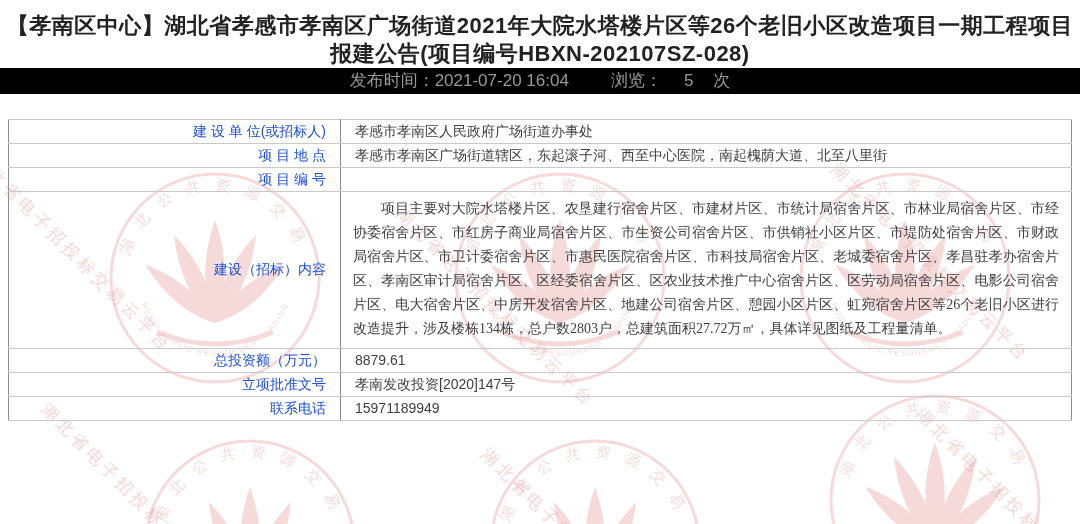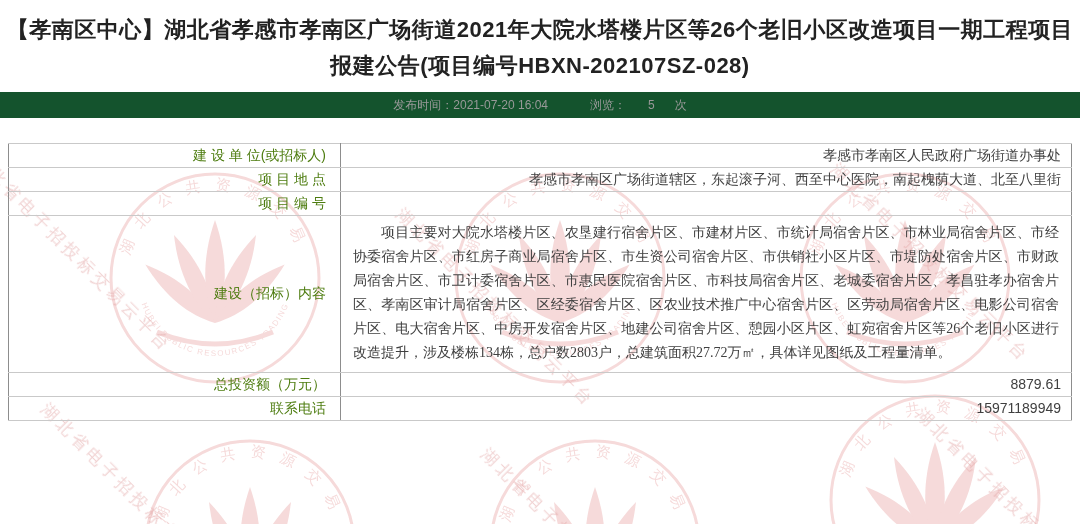--- a/index.html
+++ b/index.html
@@ -8,36 +8,36 @@
   body { position:relative; }
 
   
   .wm-layer { position:absolute; left:0; top:0; width:1080px; height:524px;
               z-index:0; pointer-events:none; }
 
   
   .page { position:relative; z-index:1; }
 
   .page-title { margin:12px 6px 0; text-align:center; font-size:22px; font-weight:bold;
-                color:#222; line-height:36px; letter-spacing:0.5px; }
+                color:#222; line-height:28px; letter-spacing:0.5px; }
 
-  .meta-bar { margin-top:8px; height:26px; line-height:26px; background:#14532d;
-              text-align:center; font-size:12px; color:#999; }
+  .meta-bar { height:26px; line-height:26px; background:#000000;
+              text-align:center; font-size:17px; color:#999; }
   .meta-bar .gap-lg { margin-left:42px; }
   .meta-bar .gap-md { margin-left:22px; }
   .meta-bar .gap-sm { margin-left:20px; }
 
   table.detail { width:1064px; margin:25px 8px 0; border-collapse:collapse;
                  border:1px solid #8d8d8d; font-size:14px; color:#404040;
                  background:transparent; table-layout:fixed; }
   table.detail td { border-top:1px solid #c9c9c9; border-bottom:1px solid #c9c9c9;
                     height:24px; vertical-align:middle; }
-  td.lbl { width:332px; text-align:right; padding:2px 14px 2px 4px; color:#4d7c0f;
+  td.lbl { width:332px; text-align:right; padding:2px 14px 2px 4px; color:#1d4ed8;
            border-right:1px solid #8d8d8d; }
-  td.val { text-align:right; padding:2px 10px 2px 14px; line-height:19px; }
+  td.val { text-align:left; padding:2px 10px 2px 14px; line-height:19px; }
   td.val.content-cell { line-height:24px; padding:5px 12px 7px 12px; text-indent:2em;
                         text-align:justify;font-family:Liberation Serif, serif; }
 </style>
 </head>
 <body>
 
 <svg class="wm-layer" width="1080" height="524" viewBox="0 0 1080 524">
   <defs>
     <path id="arcT" d="M -88 0 A 88 88 0 0 1 88 0"></path>
     <path id="arcB" d="M -78 0 A 78 78 0 0 0 78 0"></path>
@@ -103,19 +103,23 @@
     </tr>
     <tr>
       <td class="lbl">建设（招标）内容</td>
       <td class="val content-cell">项目主要对大院水塔楼片区、农垦建行宿舍片区、市建材片区、市统计局宿舍片区、市林业局宿舍片区、市经协委宿舍片区、市红房子商业局宿舍片区、市生资公司宿舍片区、市供销社小区片区、市堤防处宿舍片区、市财政局宿舍片区、市卫计委宿舍片区、市惠民医院宿舍片区、市科技局宿舍片区、老城委宿舍片区、孝昌驻孝办宿舍片区、孝南区审计局宿舍片区、区经委宿舍片区、区农业技术推广中心宿舍片区、区劳动局宿舍片区、电影公司宿舍片区、电大宿舍片区、中房开发宿舍片区、地建公司宿舍片区、憩园小区片区、虹宛宿舍片区等26个老旧小区进行改造提升，涉及楼栋134栋，总户数2803户，总建筑面积27.72万㎡，具体详见图纸及工程量清单。</td>
     </tr>
     <tr>
       <td class="lbl">总投资额（万元）</td>
       <td class="val">8879.61</td>
     </tr>
     <tr>
+      <td class="lbl">立项批准文号</td>
+      <td class="val">孝南发改投资[2020]147号</td>
+    </tr>
+    <tr>
       <td class="lbl">联系电话</td>
       <td class="val">15971189949</td>
     </tr>
   </tbody>
     </table>
 
 </div>
 
 </body></html>

